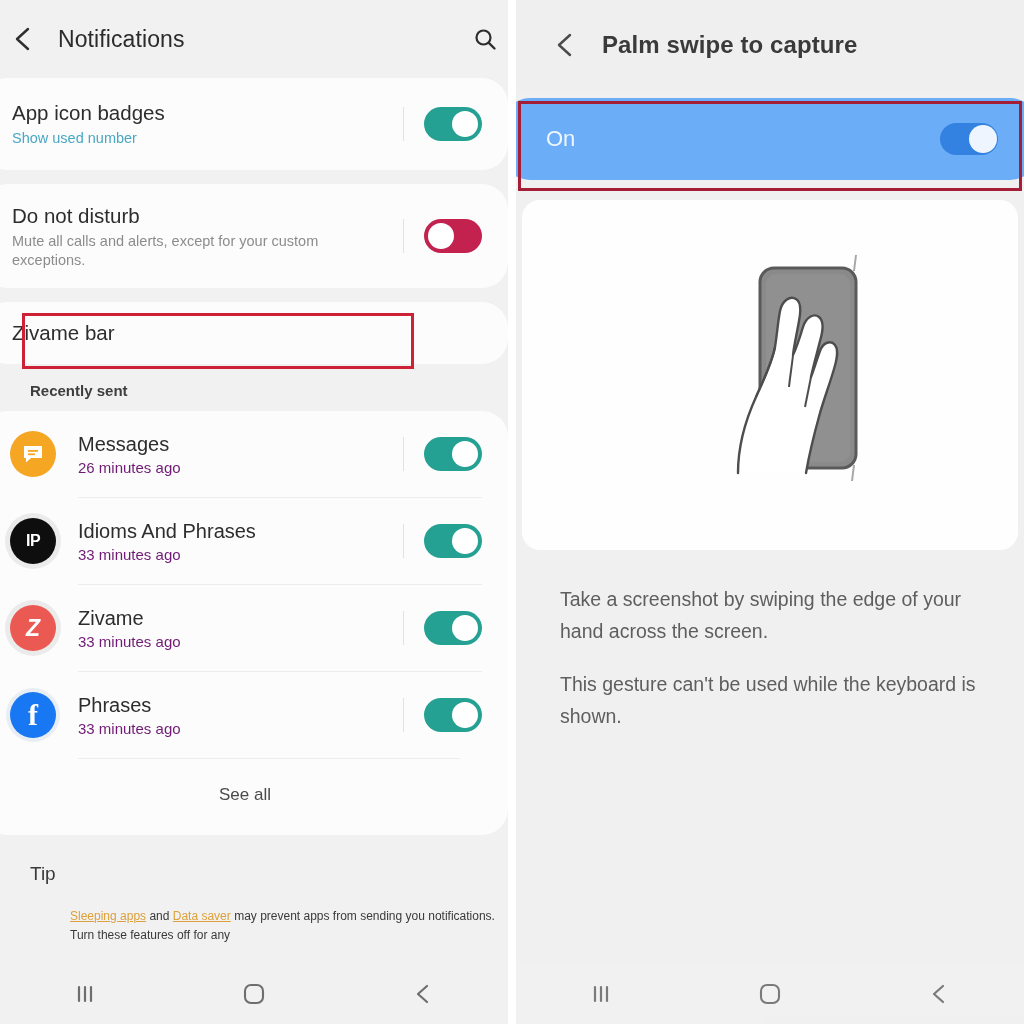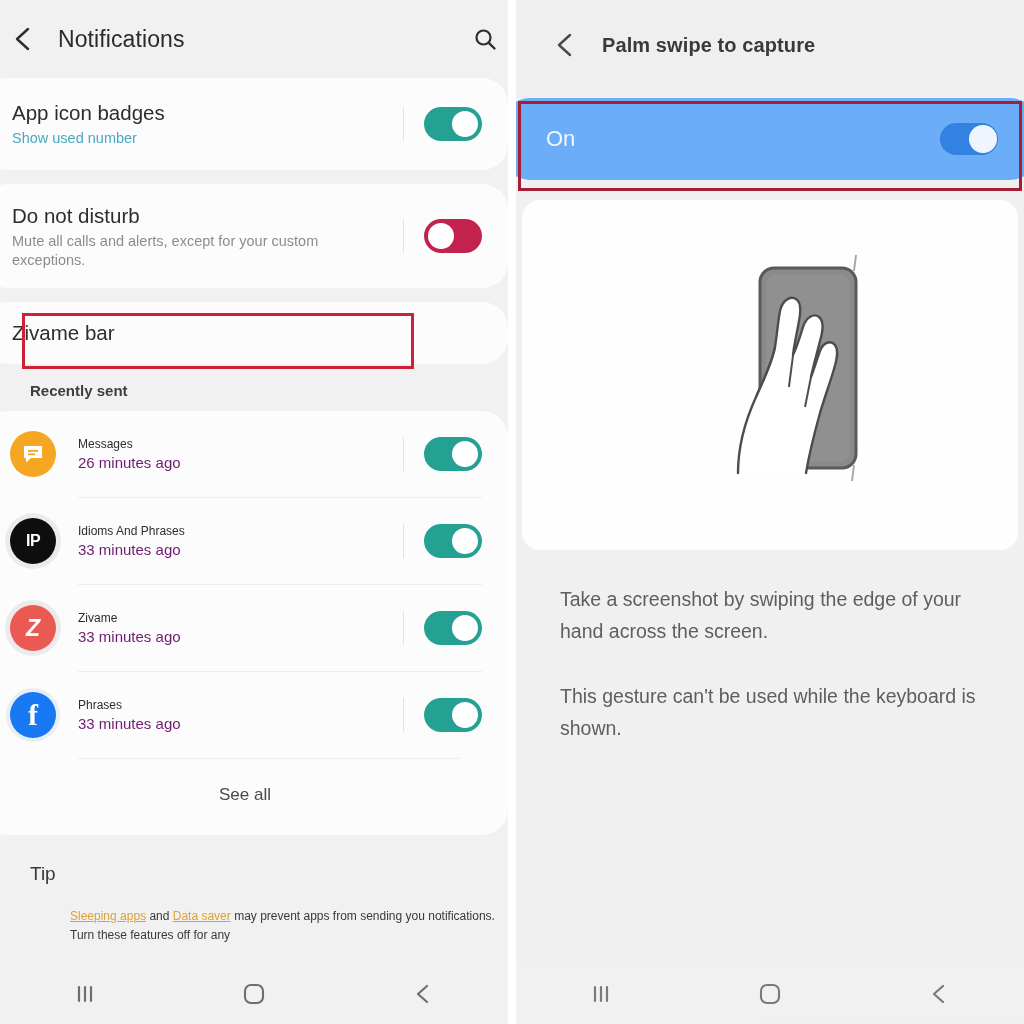--- a/index.html
+++ b/index.html
@@ -30,21 +30,21 @@
   }
   .hdr-title {
     font-size: 23px; color: #2b2b2b; letter-spacing: .1px;
     flex: 1 1 auto;
   }
   .hdr-search { width: 30px; height: 30px; flex: 0 0 auto;
     display: flex; align-items: center; justify-content: center; }
 
   
   .panel-right .header { height: 90px; background: #efefef; padding-left: 34px; }
-  .panel-right .hdr-title { font-size: 20px; color: #3a3a3a; font-weight: 600;
+  .panel-right .hdr-title { font-size: 24px; color: #3a3a3a; font-weight: 600;
       filter: blur(.35px); }
   .panel-right .hdr-back { margin-right: 22px; }
 
   
   .card {
     background: #fcfcfc;
     border-radius: 26px;
     margin: 0 0 0 -18px;
     width: 526px;
     box-shadow: 0 0 0 0 rgba(0,0,0,0);
@@ -106,21 +106,21 @@
     margin-right: 22px; display: flex; align-items: center; justify-content: center;
     position: relative; font-weight: bold; color: #fff;
   }
   .ic-messages { background: #f5a623; }
   .ic-ip { background: #0e0e0e; font-size: 16px; letter-spacing: -.5px;
            box-shadow: 0 0 0 5px #ebebeb; }
   .ic-zivame { background: #ea5a52; font-size: 23px; font-style: italic;
                box-shadow: 0 0 0 5px #ebebeb; }
   .ic-facebook { background: #1877f2; font-size: 30px; font-family: "Liberation Serif", serif;
                  box-shadow: 0 0 0 4px #e9eef5; }
-  .app-name { font-size: 12px; color: #2d2d2d; }
+  .app-name { font-size: 20px; color: #2d2d2d; }
   .app-time { font-size: 15px; color: #701a75; margin-top: 3px; }
   .app-divider { height: 1px; background: #ededed; margin-left: 96px; margin-right: 26px; }
   .see-all { text-align: center; font-size: 17px; color: #4a4a4a; padding: 26px 0 30px 0; }
   .see-all-divider { height: 1px; background: #ededed; margin: 0 48px 0 96px; }
 
   
   .tip-wrap { padding: 28px 0 0 30px; }
   .tip-head { font-size: 19px; color: #3a3a3a; margin-bottom: 22px; }
   .tip-body { font-size: 12px; color: #3a3a3a; line-height: 1.55; width: 448px; margin-left: 40px; }
   .tip-link { color: #dda03a; text-decoration: underline; }
@@ -157,21 +157,21 @@
     background: #fefefe;
     border-radius: 18px;
     height: 350px;
     display: flex; align-items: center; justify-content: center;
   }
   .desc-wrap { padding: 34px 44px 0 44px; }
   .desc-p {
     font-size: 19.5px; color: #5e5e5e; line-height: 1.62;
     filter: blur(.35px);
   }
-  .desc-p + .desc-p { margin-top: 34px; }
+  .desc-p + .desc-p { margin-top: 22px; }
 </style>
 </head>
 <body>
 
 <div id="root">
 
   <div class="panel panel-left">
 
     <div class="header">
       <div class="hdr-back">

